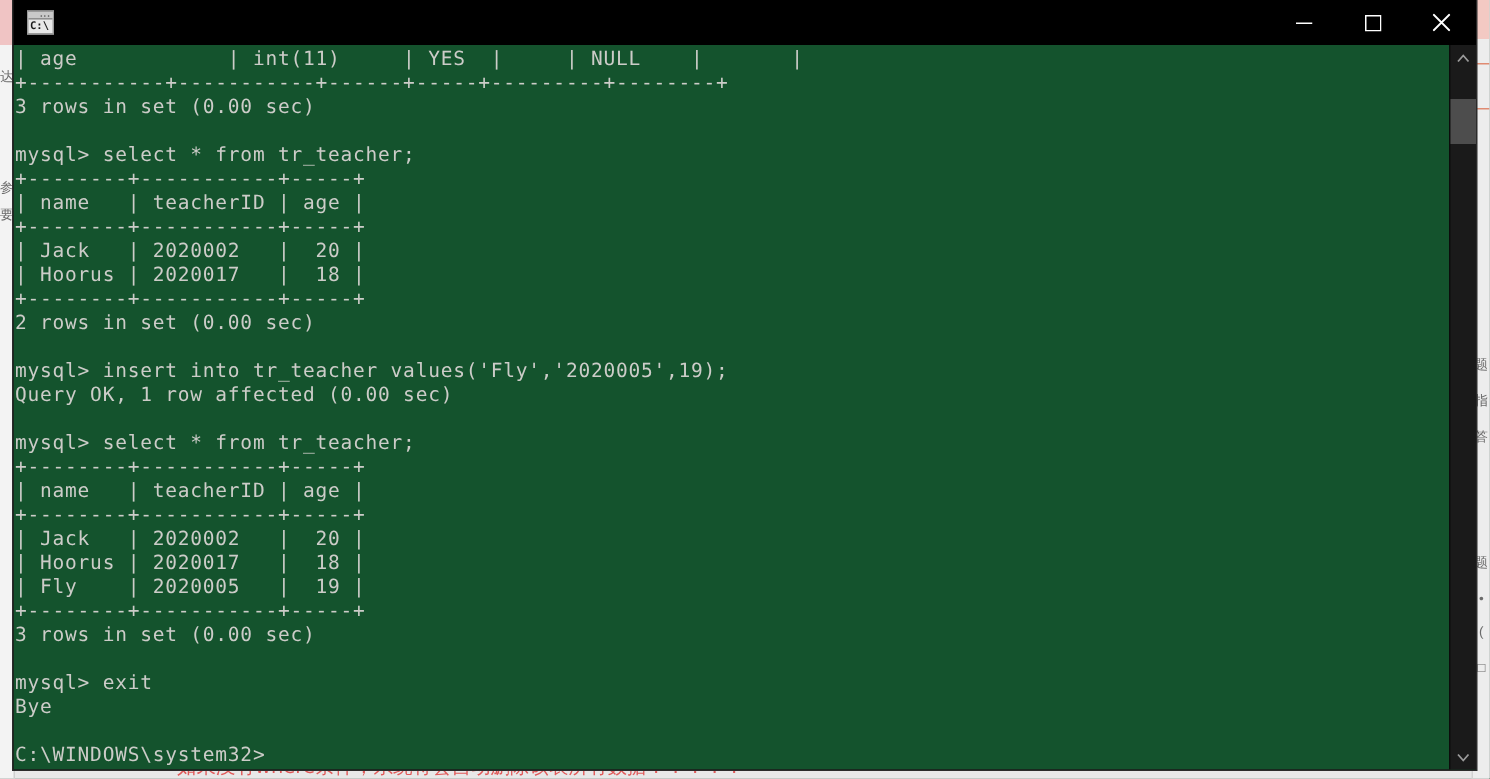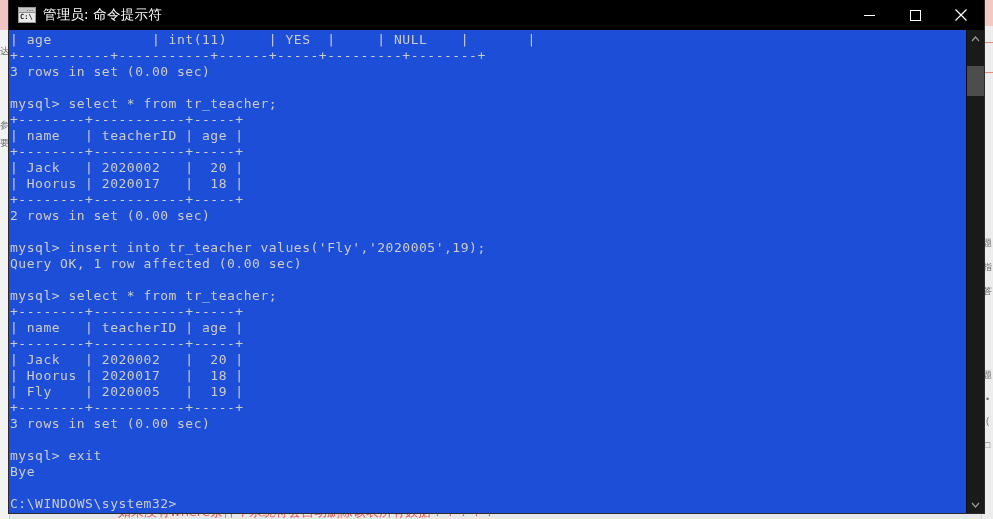--- a/index.html
+++ b/index.html
@@ -174,21 +174,21 @@
     align-items: center;
     justify-content: center;
     cursor: default;
   }
   .win-btn svg { display: block; }
 
   
   #terminal-area {
     position: relative;
     height: 483px;
-    background: #1d4ed8;
+    background: #14532d;
     display: flex;
   }
   #terminal-text {
     flex: 1;
     padding: 2px 0 0 1px;
     font-family: "DejaVu Sans Mono", monospace;
     font-size: 13px;
     line-height: 16px;
     color: #ccccc8;
     white-space: pre;
@@ -260,21 +260,20 @@
 
   <div id="console-window">
 
     <div id="title-bar">
       <div id="app-icon">
         <div class="frame"></div>
         <div class="topbar"></div>
         <div class="dots">•••</div>
         <div class="prompt">C:\</div>
       </div>
-      <div id="title-text">管理员: 命令提示符</div>
 
       <div id="window-controls">
         <div class="win-btn" id="btn-min">
           <svg width="11" height="11" viewBox="0 0 11 11">
             <rect x="0" y="5" width="11" height="1" fill="#ffffff"></rect>
           </svg>
         </div>
         <div class="win-btn" id="btn-max">
           <svg width="11" height="11" viewBox="0 0 11 11">
             <rect x="0.5" y="0.5" width="10" height="10" fill="none" stroke="#ffffff" stroke-width="1"></rect>

